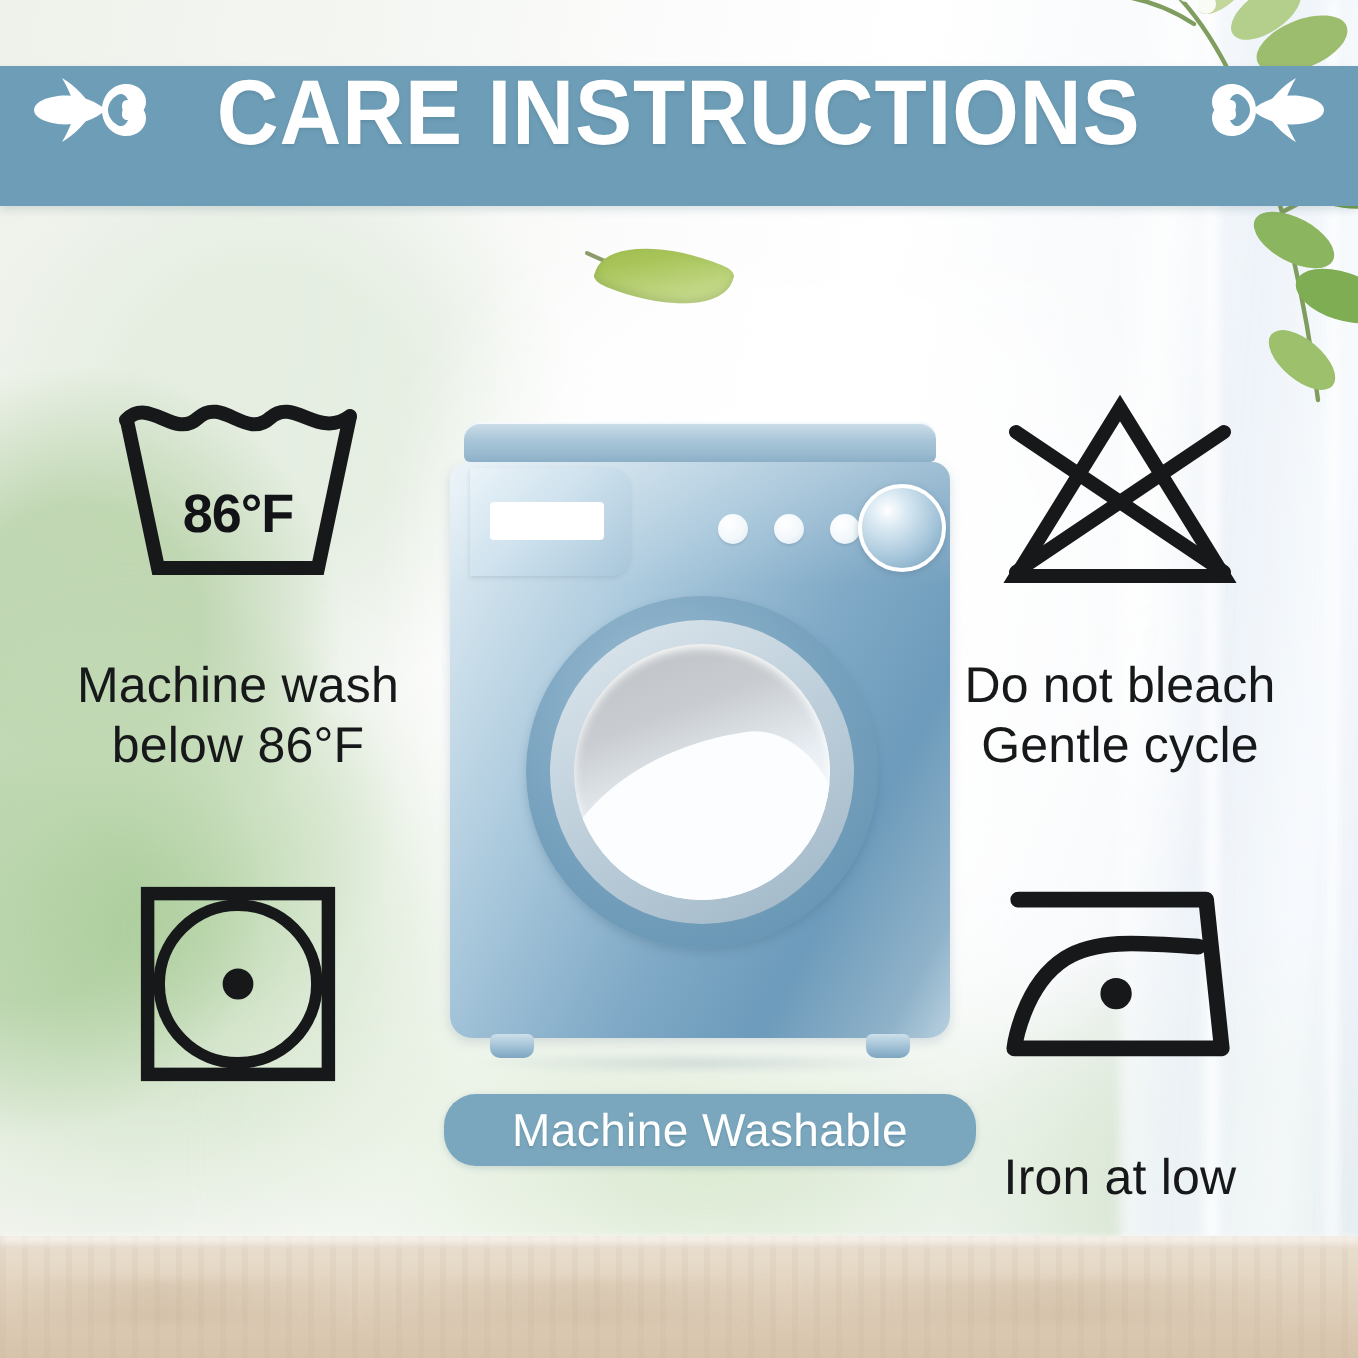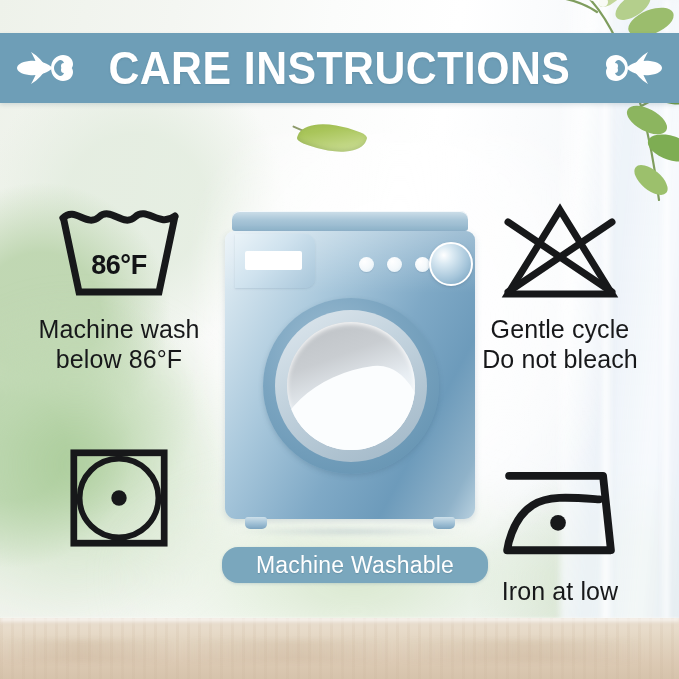--- a/index.html
+++ b/index.html
@@ -91,21 +91,21 @@
       linear-gradient(90deg,rgba(186,160,130,0) 0%,rgba(186,160,130,.22) 12%,rgba(186,160,130,0) 26%,
                             rgba(186,160,130,.18) 44%,rgba(186,160,130,0) 58%,
                             rgba(186,160,130,.2) 78%,rgba(186,160,130,0) 95%);
     filter:blur(2.5px);
   }
 
   
   .banner{
     position:absolute;left:0;top:33px;width:679px;height:70px;
     background:#6e9eb7;
-    display:flex;align-items:center;justify-content:center;
+    display:flex;justify-content:center;
     box-shadow:0 2px 4px rgba(80,110,130,.18);
   }
   .banner-title{
     color:#ffffff;
     font-size:46px;
     font-weight:bold;
     letter-spacing:.5px;
     line-height:1;
     white-space:nowrap;
     transform:scaleX(.93);
@@ -113,32 +113,32 @@
   }
   .fleur{
     position:relative;width:60px;height:44px;flex:0 0 60px;
   }
   .fleur.left{margin-right:14px;}
   .fleur.right{margin-left:14px;}
   .fleur svg{display:block;width:60px;height:44px;}
 
   
   .cell{position:absolute;width:210px;text-align:center;}
-  .cell .sym{height:112px;display:flex;align-items:center;justify-content:center;}
+  .cell .sym{height:112px;display:flex;align-items:flex-start;justify-content:center;}
   .cell .caption{
-    margin-top:6px;
+    margin-top:20px;
     font-size:25px;
     line-height:30px;
     color:#17181a;
     letter-spacing:.1px;
   }
   #cell-wash{left:14px;top:196px;}
   #cell-bleach{left:455px;top:196px;}
   #cell-dry{left:14px;top:442px;}
-  #cell-iron{left:455px;top:458px;}
+  #cell-iron{left:455px;top:442px;}
 
   .tub-temp{
     position:absolute;left:0;right:0;top:46px;
     font-size:27px;font-weight:bold;color:#121316;text-align:center;
     letter-spacing:-.5px;
   }
 
   
   .machine{position:absolute;left:225px;top:205px;width:250px;height:325px;}
   .m-lid{
@@ -321,22 +321,22 @@
 
   <div class="cell" id="cell-bleach">
     <div class="sym">
       <svg viewBox="0 0 120 100" width="120" height="100" aria-hidden="true">
         <path d="M60 8 L112 92 L8 92 Z" fill="none" stroke="#17181a" stroke-width="7" stroke-linejoin="miter"></path>
         <line x1="8" y1="20" x2="112" y2="90" stroke="#17181a" stroke-width="7" stroke-linecap="round"></line>
         <line x1="112" y1="20" x2="8" y2="90" stroke="#17181a" stroke-width="7" stroke-linecap="round"></line>
       </svg>
     </div>
     <div class="caption">
+      <div>Do not bleach</div>
       <div>Gentle cycle</div>
-      <div>Do not bleach</div>
     </div>
   </div>
 
   <div class="cell" id="cell-dry">
     <div class="sym">
       <svg viewBox="0 0 104 104" width="100" height="100" aria-hidden="true">
         <rect x="5" y="5" width="94" height="94" fill="none" stroke="#17181a" stroke-width="7"></rect>
         <circle cx="52" cy="52" r="41" fill="none" stroke="#17181a" stroke-width="6"></circle>
         <circle cx="52" cy="52" r="8" fill="#17181a"></circle>
       </svg>

